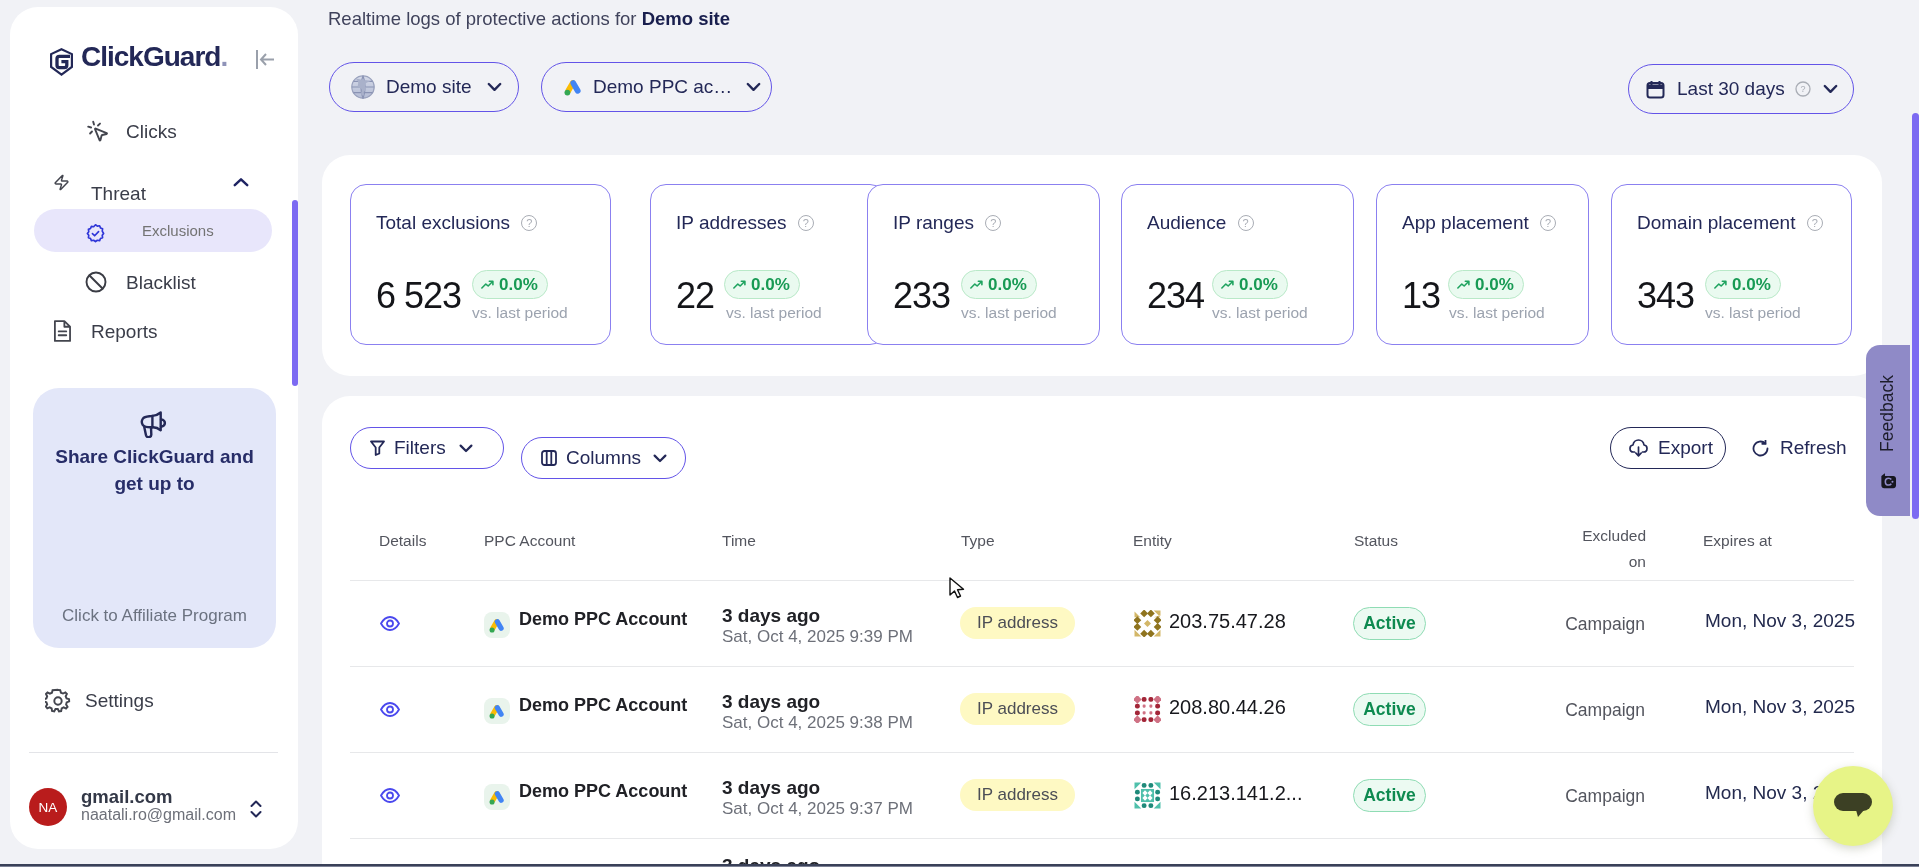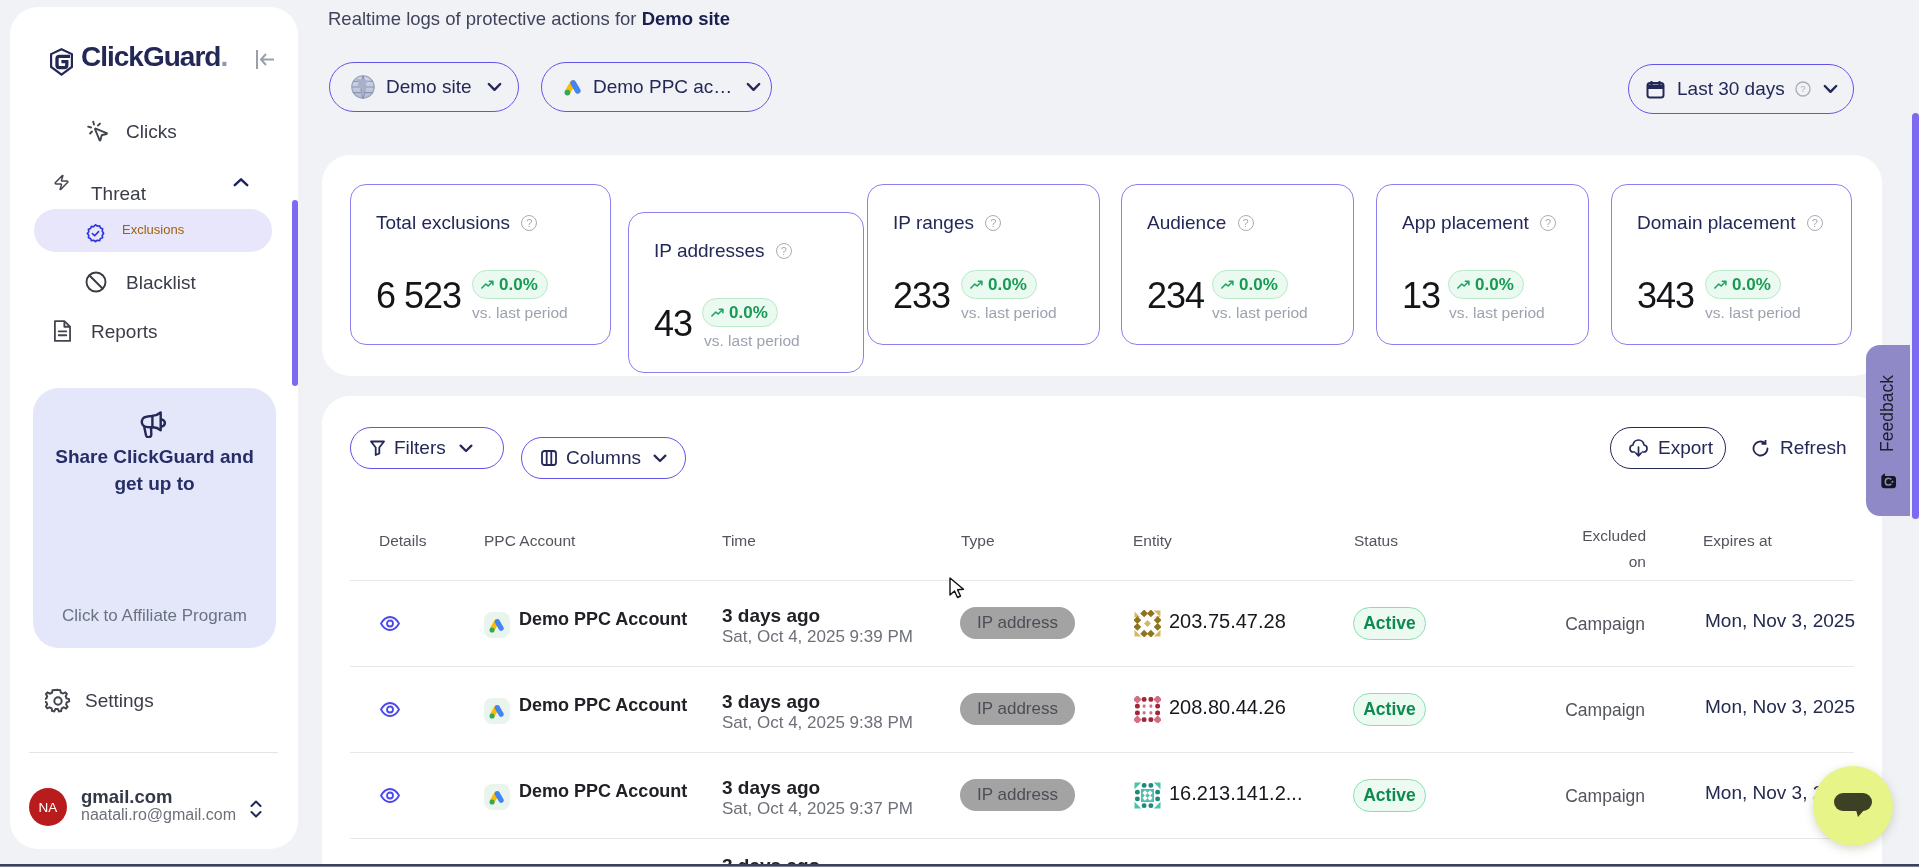--- a/index.html
+++ b/index.html
@@ -24,21 +24,21 @@
 
   
   .q { display:inline-block; width:16px; height:16px; border-radius:50%; border:1.3px solid #a9adb5; color:#a9adb5; font-size:11px; line-height:15px; text-align:center; vertical-align:2px; margin-left:6px; font-weight:400; }
   .th { position:absolute; font-size:15.5px; color:#53555e; }
   .rowline { position:absolute; left:28px; right:28px; height:1px; background:#e7e8ea; }
   .eye { position:absolute; }
   .acct-chip { position:absolute; width:26px; height:26px; border-radius:8px; background:#e9f4ec; display:flex; align-items:center; justify-content:center; }
   .acct-name { position:absolute; font-size:18px; font-weight:700; color:#202126; white-space:nowrap; }
   .t-ago { position:absolute; font-size:19px; font-weight:700; color:#202126; white-space:nowrap; }
   .t-sub { position:absolute; font-size:17px; color:#6d7079; white-space:nowrap; }
-  .type-pill { position:absolute; height:32px; border-radius:999px; background:#a3a3a3; color:#4c4e56; font-size:17px; display:flex; align-items:center; padding:0 17px; }
+  .type-pill { position:absolute; height:32px; border-radius:999px; background:#fef9c3; color:#4c4e56; font-size:17px; display:flex; align-items:center; padding:0 17px; }
   .ip { position:absolute; font-size:20px; color:#17181d; white-space:nowrap; }
   .active-pill { position:absolute; height:33px; width:73px; border-radius:999px; background:#ecfaf2; border:1.2px solid #8fdcb4; color:#0e8a50; font-size:17.5px; font-weight:700; display:flex; align-items:center; justify-content:center; }
   .campaign { position:absolute; font-size:17.5px; color:#53555e; }
   .expires { position:absolute; font-size:19px; color:#232a4e; white-space:nowrap; }
 </style>
 </head>
 <body>
 
 <div id="sidebar">
 
@@ -68,21 +68,21 @@
   <div class="abs navtext" style="left:81px;top:165px;margin-top:11px;">Threat</div>
   <svg class="abs" style="left:223px;top:169px" width="16" height="12" viewBox="0 0 18 12">
     <path d="M2 9.5 L9 3 L16 9.5" fill="none" stroke="#1e2363" stroke-width="2.8" stroke-linecap="round" stroke-linejoin="round"></path>
   </svg>
 
   <div class="abs" style="left:24px;top:202px;width:238px;height:43px;border-radius:999px;background:#e8e6fb;"></div>
   <svg class="abs" style="left:75px;top:216px" width="21" height="21" viewBox="0 0 24 24">
     <path d="M12 2l2.1 1.6 2.6-.4 1 2.4 2.4 1-.4 2.6L21.3 12l-1.6 2.1.4 2.6-2.4 1-1 2.4-2.6-.4L12 21.3l-2.1-1.6-2.6.4-1-2.4-2.4-1 .4-2.6L2.7 12l1.6-2.1-.4-2.6 2.4-1 1-2.4 2.6.4z" fill="none" stroke="#2f36d8" stroke-width="1.9" stroke-linejoin="round"></path>
     <path d="M8.5 12.2 L11 14.6 L15.5 9.8" fill="none" stroke="#2f36d8" stroke-width="1.9" stroke-linecap="round" stroke-linejoin="round"></path>
   </svg>
-  <div class="abs" style="left:112px;top:215px;font-size:13px;color:#a16207;">Exclusions</div>
+  <div class="abs" style="left:132px;top:215px;font-size:15px;color:#737373;">Exclusions</div>
 
   <svg class="abs" style="left:75px;top:264px" width="22" height="22" viewBox="0 0 22 22">
     <circle cx="11" cy="11" r="9.5" fill="none" stroke="#3a3c44" stroke-width="1.9"></circle>
     <path d="M4.5 4.5 L17.5 17.5" stroke="#3a3c44" stroke-width="1.9"></path>
   </svg>
   <div class="abs navtext" style="left:116px;top:265px;">Blacklist</div>
 
   <svg class="abs" style="left:43px;top:313px" width="18" height="22" viewBox="0 0 19 23">
     <path d="M2 1 H12 L18 7 V22 H2 Z M12 1 V7 H18" fill="none" stroke="#43454e" stroke-width="1.9" stroke-linejoin="round"></path>
     <path d="M6 12 H14 M6 16 H14" stroke="#43454e" stroke-width="1.9" stroke-linecap="round"></path>
@@ -172,23 +172,23 @@
 
 <div class="panel" style="left:322px;top:155px;width:1560px;height:221px;">
   <div class="card" style="left:28px;width:261px;">
     <div class="title">Total exclusions <span class="q">?</span></div>
     <div class="num">6 523</div>
     <div class="badge" style="left:121px;"><svg width="14" height="11" viewBox="0 0 16 12">
           <path d="M1 10 L5.5 5.5 L8.2 7.7 L13 2.8 M9.5 2.2 H13.6 V6.3" fill="none" stroke="#1fa35f" stroke-width="1.8" stroke-linecap="round" stroke-linejoin="round"></path>
         </svg>0.0%</div>
     <div class="vslast" style="left:121px;">vs. last period</div>
   </div>
-  <div class="card" style="left:306px;width:236px;margin-top:28px;">
+  <div class="card" style="left:328px;width:236px;">
     <div class="title">IP addresses <span class="q">?</span></div>
-    <div class="num">43</div>
+    <div class="num">22</div>
     <div class="badge" style="left:73px;"><svg width="14" height="11" viewBox="0 0 16 12">
           <path d="M1 10 L5.5 5.5 L8.2 7.7 L13 2.8 M9.5 2.2 H13.6 V6.3" fill="none" stroke="#1fa35f" stroke-width="1.8" stroke-linecap="round" stroke-linejoin="round"></path>
         </svg>0.0%</div>
     <div class="vslast" style="left:75px;">vs. last period</div>
   </div>
   <div class="card" style="left:545px;width:233px;">
     <div class="title">IP ranges <span class="q">?</span></div>
     <div class="num">233</div>
     <div class="badge" style="left:93px;"><svg width="14" height="11" viewBox="0 0 16 12">
           <path d="M1 10 L5.5 5.5 L8.2 7.7 L13 2.8 M9.5 2.2 H13.6 V6.3" fill="none" stroke="#1fa35f" stroke-width="1.8" stroke-linecap="round" stroke-linejoin="round"></path>

